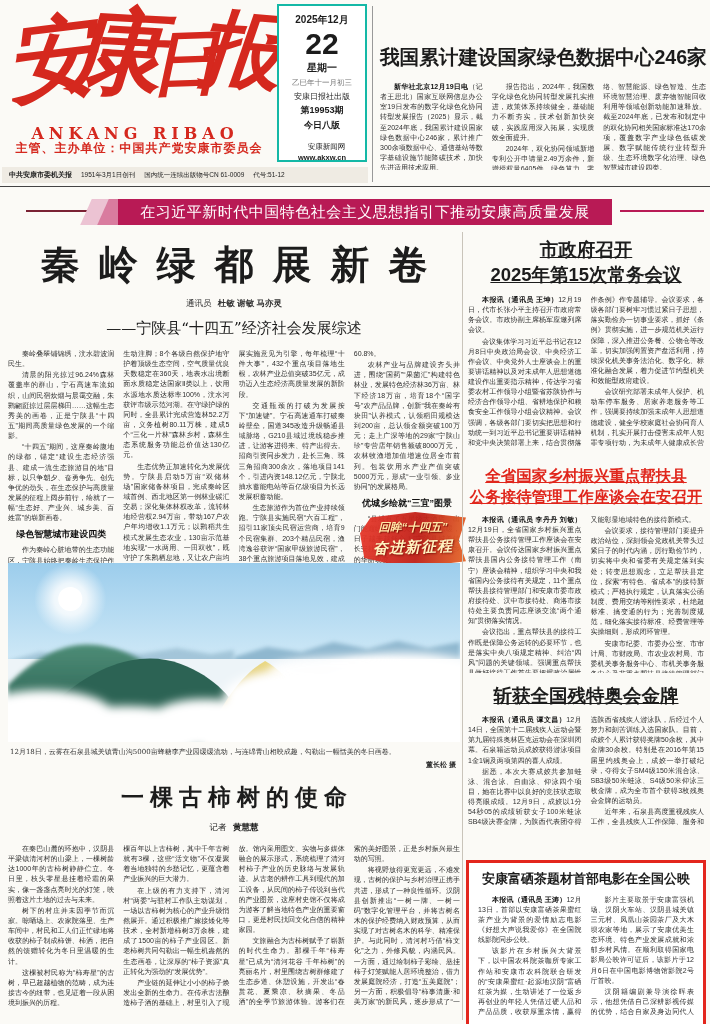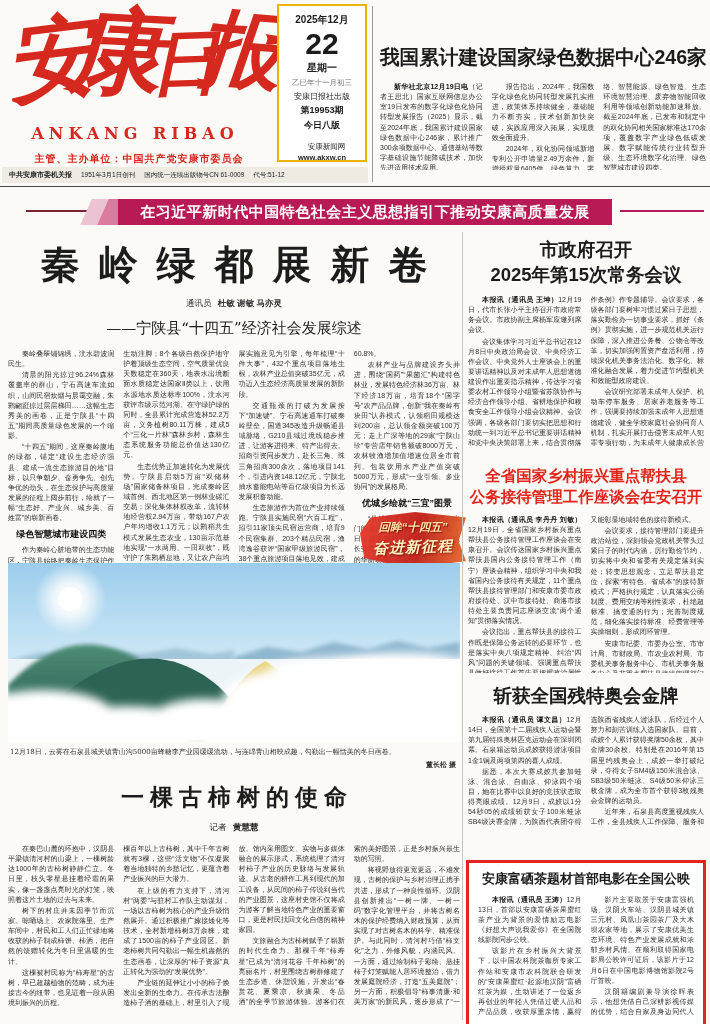--- a/index.html
+++ b/index.html
@@ -15,69 +15,69 @@
 
 #masthead-title{position:absolute;left:4px;top:0;width:272px;height:126px;color:#d5281e;
   font-family:"DejaVu Serif","Liberation Serif",serif;font-weight:bold;font-style:italic;}
 .mc{position:absolute;line-height:1;}
 .mc0{font-size:88px;left:2px;top:14px;transform:rotate(-7deg);}
 .mc1{font-size:94px;left:64px;top:4px;transform:rotate(3deg);}
 .mc2{font-size:70px;left:146px;top:28px;transform:rotate(-2deg);}
 .mc3{font-size:84px;left:194px;top:8px;transform:rotate(5deg);}
 #masthead-latin{position:absolute;left:0;top:124px;width:270px;text-align:center;color:#d5281e;
   font-family:"DejaVu Serif","Liberation Serif",serif;font-weight:bold;font-size:16px;letter-spacing:5px;}
-#masthead-org{position:absolute;left:0;top:152px;width:278px;text-align:center;color:#d5281e;
-  font-size:10px;font-weight:bold;letter-spacing:1px;}
+#masthead-org{position:absolute;left:0;top:140px;width:278px;text-align:center;color:#d5281e;
+  font-size:12px;font-weight:bold;letter-spacing:1px;}
 #masthead-strip{position:absolute;left:2px;top:167px;width:366px;height:16px;background:#efebe3;
   display:flex;align-items:center;gap:9px;padding:0 7px;font-size:6.5px;color:#222;white-space:nowrap;}
 #masthead-strip .s0{font-weight:bold;font-size:7px;}
 
-#datebox{position:absolute;left:277px;top:4px;width:90px;height:158px;border:2px solid #eab308;background:#fff;
+#datebox{position:absolute;left:277px;top:4px;width:90px;height:158px;border:2px solid #14b8a6;background:#fff;
   text-align:center;padding-top:7px;}
 #datebox .ym{font-size:10px;font-weight:bold;}
 #datebox .day{font-size:30px;font-weight:bold;line-height:1.1;}
 #datebox .wk{font-size:10px;font-weight:bold;margin-top:1px;}
 #datebox .lunar{font-size:7.5px;color:#777;margin-top:3px;}
 #datebox .pub{font-size:8px;margin-top:3px;font-family:"DejaVu Serif",serif;}
 #datebox .issue,#datebox .pages{font-size:9px;font-weight:bold;margin-top:2px;}
 #datebox .site{font-size:7.5px;margin-top:10px;margin-left:9px;}
 #datebox .url{font-size:7.5px;font-weight:bold;margin-top:1px;}
 
 #vline-header{position:absolute;left:372px;top:6px;width:1px;height:176px;background:#999;}
 #top-story{position:absolute;left:380px;top:44px;width:326px;}
 #top-story .hl{font-size:20px;font-weight:900;white-space:nowrap;letter-spacing:0;transform:scaleX(.98);transform-origin:left;}
 #top-story .cols{margin-top:11px;height:88px;}
 #hrule{position:absolute;left:0;top:186px;width:710px;height:1px;background:#444;}
 
 #banner-lline{position:absolute;left:26px;top:210px;width:64px;height:2px;background:#7a2234;}
 .bshape1{position:absolute;left:86px;top:199px;width:26px;height:26px;background:#ecc3d3;transform:skewX(-24deg);}
 .bshape2{position:absolute;left:103px;top:199px;width:30px;height:26px;background:#d97c9f;transform:skewX(-24deg);}
 #banner-bar{position:absolute;left:118px;top:199px;width:494px;height:26px;background:#b81a55;color:#fff;
-  font-size:15px;font-weight:bold;text-align:center;line-height:26px;letter-spacing:.5px;white-space:nowrap;}
+  font-size:15px;font-weight:normal;text-align:center;line-height:26px;letter-spacing:.5px;white-space:nowrap;}
 #banner-rline{position:absolute;left:620px;top:210px;width:84px;height:2px;background:#b81a55;}
 
 #main-left{position:absolute;left:8px;top:230px;width:452px;height:332px;}
 #lead-hl{margin-top:8px;text-align:center;font-size:39px;font-weight:900;letter-spacing:19px;text-indent:19px;white-space:nowrap;}
 #lead-sub{margin-top:9px;text-align:center;font-size:15px;font-family:"DejaVu Serif","Liberation Serif",serif;}
 #lead-byline{margin-top:6px;text-align:center;font-size:8.5px;color:#333;}
 #lead-byline .names{font-weight:bold;margin-left:4px;}
 #main-left .cols{margin-top:11px;height:222px;}
 
 #badge{position:absolute;left:352px;top:282px;width:106px;height:56px;}
 #badge .flag{position:absolute;inset:0;background:linear-gradient(100deg,#e8392b 0%,#c01f17 55%,#e66a2a 100%);
   clip-path:polygon(0 38%,10% 10%,52% 0,100% 10%,93% 52%,100% 88%,46% 100%,4% 82%);opacity:.95;}
 #badge .l1{position:absolute;left:4px;top:8px;width:98px;text-align:center;font-size:11.5px;font-weight:bold;
   font-style:italic;color:#ffe9a8;text-shadow:1px 1px 1px #7e1007;white-space:nowrap;}
 #badge .l2{position:absolute;left:2px;top:26px;width:102px;text-align:center;font-size:15px;font-weight:900;
   font-style:italic;color:#fff3c0;text-shadow:1px 1px 2px #7e1007;letter-spacing:1px;transform:rotate(-2deg);white-space:nowrap;}
 
 #vline-mid{position:absolute;left:462px;top:232px;width:1px;height:788px;background:#c9c4ba;}
 .side-story{position:absolute;left:468px;width:236px;}
 .side-hl{font-weight:900;text-align:center;line-height:1.35;}
-.side-hl .ln{display:block;white-space:nowrap;}
+.side-hl .ln{display:block;white-space:nowrap;text-decoration:underline;}
 #story-gov{top:238px;} #story-gov .side-hl{font-size:18.5px;}
 #story-gov .cols{margin-top:7px;height:154px;}
 #story-reception{top:466px;} #story-reception .side-hl{font-size:15.5px;color:#e0261c;}
 #story-reception .cols{margin-top:7px;height:158px;}
 #story-athlete{top:684px;} #story-athlete .side-hl{font-size:18.5px;}
 #story-athlete .cols{margin-top:6px;height:112px;}
 #story-movie{position:absolute;left:466px;top:860px;width:240px;height:176px;border:3px solid #e3261d;
   background:#fff;padding:7px 9px;}
 #story-movie .side-hl{font-size:13px;white-space:nowrap;}
 #story-movie .cols{margin-top:7px;height:122px;}

